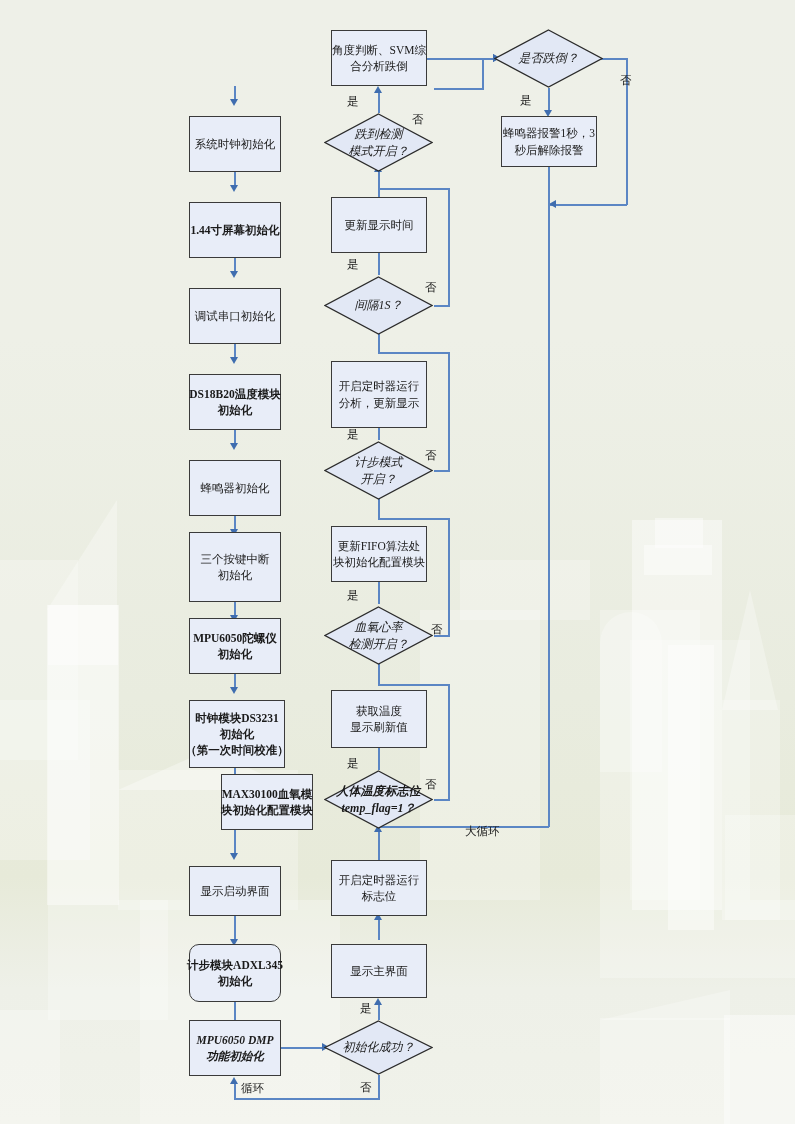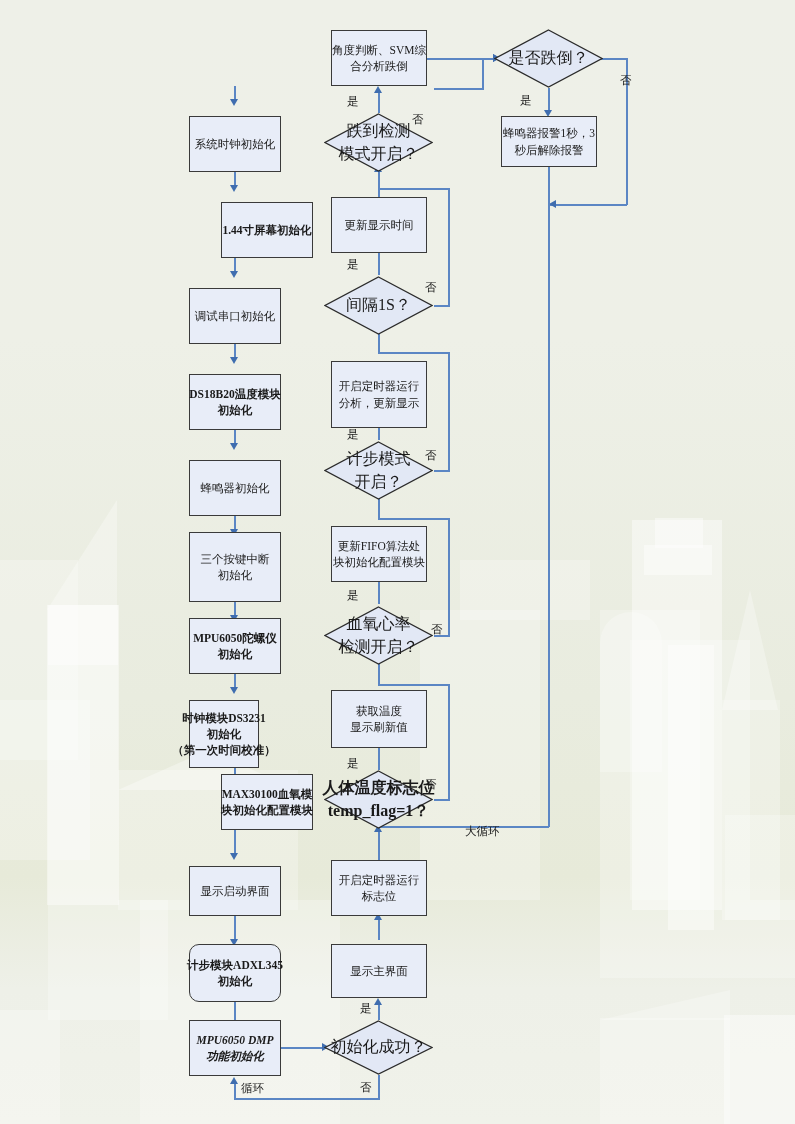--- a/index.html
+++ b/index.html
@@ -33,22 +33,23 @@
     box-sizing:border-box;
   }
   .box.bold{font-weight:bold;}
   .box .ln{display:block;white-space:nowrap;}
 
   .diamond{position:absolute;}
   .diamond svg{position:absolute;left:0;top:0;}
   .diamond .dtext{
     position:absolute;left:0;top:0;width:100%;height:100%;
     display:flex;align-items:center;justify-content:center;flex-direction:column;
-    text-align:center;font-size:16px;color:#1a1a1a;line-height:1.4;
+    text-align:center;font-size:12px;color:#1a1a1a;line-height:1.4;
     pointer-events:none;
+    font-style:italic;
   }
   .diamond .dtext .ln{display:block;white-space:nowrap;}
   .diamond.bold .dtext{font-weight:bold;}
 
   .lbl{
     position:absolute;font-size:11.5px;color:#1a1a1a;
     white-space:nowrap;line-height:1;
   }
 
   
@@ -271,21 +272,21 @@
   <div>
     <div class="ln-v" style="left:548px;top:167px;height:660px;"></div>
     <div class="ln-h" style="left:378px;top:826px;width:171px;"></div>
   </div>
 
   <div class="node box" style="left:189px;top:116px;width:92px;height:56px;">
     <span>
       <span class="ln">系统时钟初始化</span>
     </span>
   </div>
-  <div class="node box bold" style="left:189px;top:202px;width:92px;height:56px;margin-left:32px;">
+  <div class="node box bold" style="left:189px;top:202px;width:92px;height:56px;">
     <span>
       <span class="ln">1.44寸屏幕初始化</span>
     </span>
   </div>
   <div class="node box" style="left:189px;top:288px;width:92px;height:56px;">
     <span>
       <span class="ln">调试串口初始化</span>
     </span>
   </div>
   <div class="node box bold" style="left:189px;top:374px;width:92px;height:56px;">
@@ -304,21 +305,21 @@
       <span class="ln">三个按键中断</span>
       <span class="ln">初始化</span>
     </span>
   </div>
   <div class="node box bold" style="left:189px;top:618px;width:92px;height:56px;">
     <span>
       <span class="ln">MPU6050陀螺仪</span>
       <span class="ln">初始化</span>
     </span>
   </div>
-  <div class="node box bold" style="left:189px;top:700px;width:70px;height:68px;text-align:center;">
+  <div class="node box bold" style="left:189px;top:700px;width:96px;height:68px;text-align:center;">
     <span>
       <span class="ln">时钟模块DS3231</span>
       <span class="ln">初始化</span>
       <span class="ln">（第一次时间校准）</span>
     </span>
   </div>
   <div class="node box bold" style="left:189px;top:774px;width:92px;height:56px;margin-left:32px;">
     <span>
       <span class="ln">MAX30100血氧模</span>
       <span class="ln">块初始化配置模块</span>

